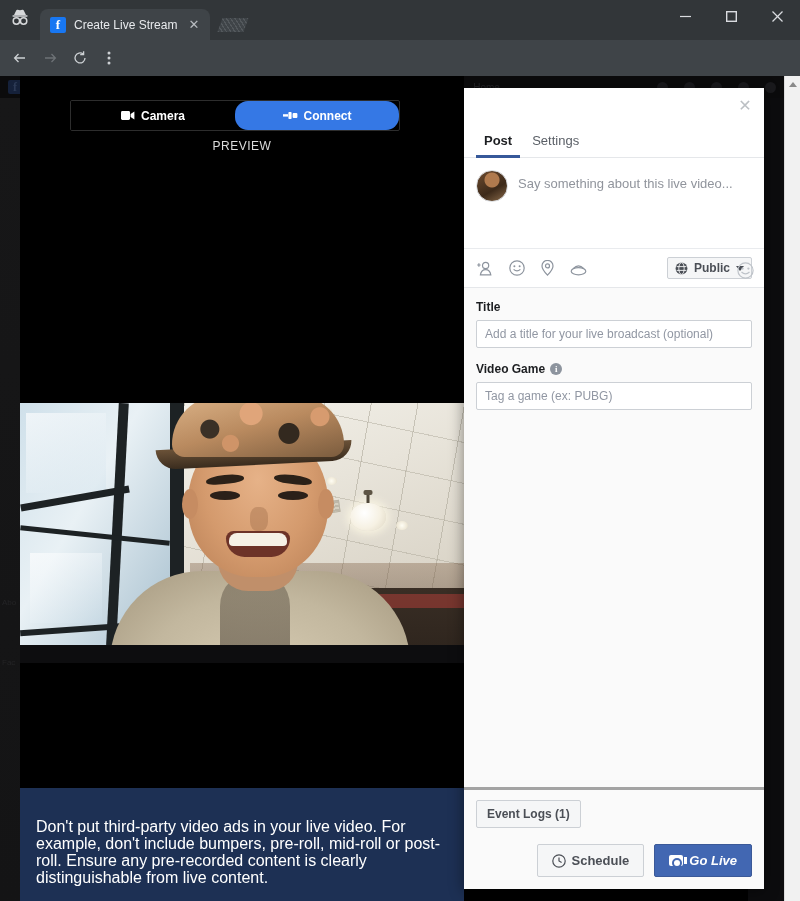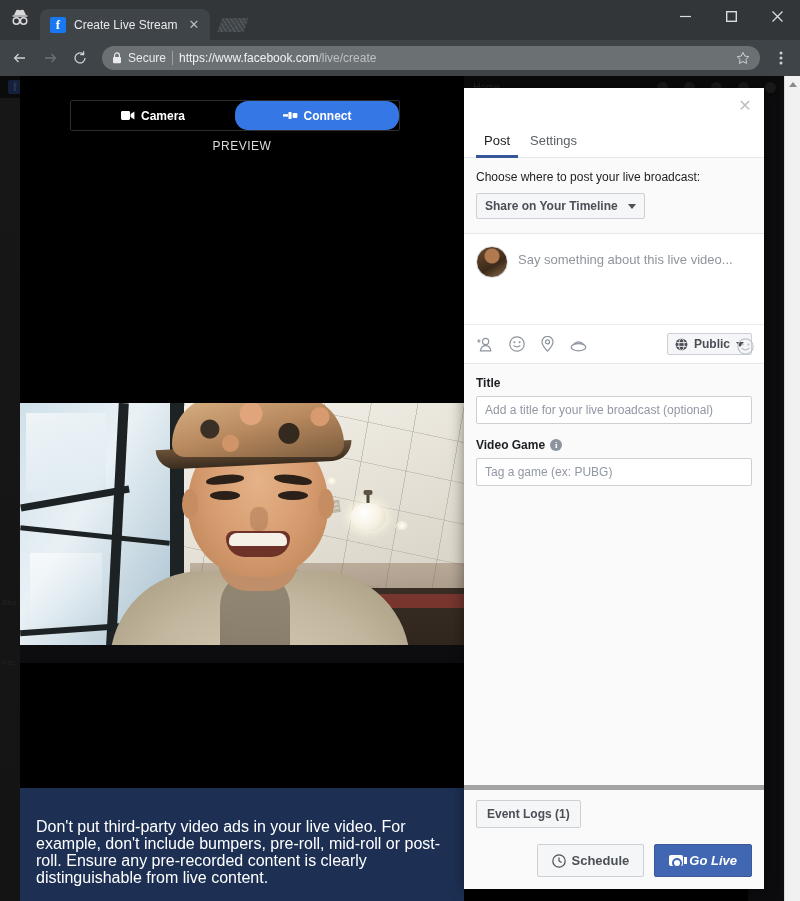--- a/index.html
+++ b/index.html
@@ -253,21 +253,21 @@
     color:#bcc0c4; font-size:16px; line-height:1;
   }
   .dialog-tabs {
     height: 32px; display:flex; align-items:flex-end; gap:4px;
     padding:0 12px; border-bottom:1px solid #e5e7ea; background:#fff;
   }
   .dtab {
     font-size:13px; padding: 4px 8px 7px; color:#5a5f66;
     border-bottom: 3px solid transparent; margin-bottom:-1px;
   }
-  .dtab.active { color:#1c1e21; font-weight:normal; border-bottom-color:#365899; }
+  .dtab.active { color:#1c1e21; font-weight:bold; border-bottom-color:#365899; }
 
   .dialog-body { flex:1 1 auto; overflow:hidden; background:#fafafa; }
 
   .where-block { padding: 12px 12px 14px; background:#fafafa; border-bottom:1px solid #e5e7ea; }
   .where-label { font-size:12px; color:#1c1e21; margin-bottom:9px; }
   .where-select {
     display:inline-flex; align-items:center; gap:10px;
     border:1px solid #ccd0d5; background:#f5f6f7; border-radius:2px;
     padding:5px 8px; font-size:12px; color:#4b4f56; font-weight:bold;
   }
@@ -309,21 +309,21 @@
     font-family:"Liberation Serif", serif;
   }
   .text-input {
     width:100%; height:28px; border:1px solid #ccd0d5; border-radius:2px;
     background:#fff; padding: 0 8px; font-size:12px; color:#1c1e21;
     font-family:"Liberation Sans", sans-serif;
   }
   .text-input::placeholder { color:#9197a3; }
   .field-gap { height:14px; }
 
-  .dialog-footer { background:#fafafa; border-top:5px solid #a3a3a3; padding: 10px 12px 12px; }
+  .dialog-footer { background:#fafafa; border-top:3px solid #a3a3a3; padding: 10px 12px 12px; }
   .event-logs-btn {
     display:inline-block; border:1px solid #ccd0d5; background:#f5f6f7;
     border-radius:2px; padding:6px 10px; font-size:12px; color:#4b4f56; font-weight:bold;
   }
   .footer-actions { display:flex; justify-content:flex-end; gap:10px; margin-top:16px; }
   .btn {
     display:flex; align-items:center; justify-content:center; gap:6px;
     border-radius:2px; font-size:13px; font-weight:bold; padding: 8px 14px;
   }
   .btn-secondary { background:#f5f6f7; border:1px solid #ccd0d5; color:#4b4f56; }
@@ -395,36 +395,20 @@
           <path d="M3 8 H13 M9.5 4 L13.4 8 L9.5 12" fill="none" stroke="currentColor" stroke-width="1.3"></path>
         </svg>
     </div>
     <div class="tb-btn">
       <svg width="16" height="16" viewBox="0 0 16 16">
         <path d="M13 8 A5 5 0 1 1 11.2 4.1" fill="none" stroke="currentColor" stroke-width="1.3"></path>
         <path d="M11.6 1.2 L11.6 4.6 L8.2 4.6" fill="none" stroke="currentColor" stroke-width="1.3"></path>
       </svg>
     </div>
 
-    <div class="omnibox">
-      <span class="lock-icon">
-        <svg width="10" height="12" viewBox="0 0 10 12">
-          <path d="M2.6 5 V3.3 A2.4 2.4 0 0 1 7.4 3.3 V5" fill="none" stroke="#e8eaed" stroke-width="1.2"></path>
-          <rect x="1" y="5" width="8" height="6.2" rx="1" fill="#e8eaed"></rect>
-        </svg>
-      </span>
-      <span class="secure-text">Secure</span>
-      <span class="omni-divider"></span>
-      <span class="url"><span>https://www.facebook.com</span><span class="path">/live/create</span></span>
-      <span class="star-btn" style="margin-left:auto">
-        <svg width="14" height="14" viewBox="0 0 14 14">
-            <path d="M7 1.4 L8.8 5.1 L12.8 5.6 L9.9 8.4 L10.6 12.4 L7 10.5 L3.4 12.4 L4.1 8.4 L1.2 5.6 L5.2 5.1 Z" fill="none" stroke="currentColor" stroke-width="1"></path>
-          </svg>
-      </span>
-    </div>
 
     <div class="menu-btn">
       <svg width="4" height="16" viewBox="0 0 4 16">
           <circle cx="2" cy="3" r="1.5" fill="currentColor"></circle>
           <circle cx="2" cy="8" r="1.5" fill="currentColor"></circle>
           <circle cx="2" cy="13" r="1.5" fill="currentColor"></circle>
         </svg>
     </div>
   </div>
 
@@ -563,27 +547,20 @@
         <div class="dtab active">
           <span>Post</span>
         </div>
         <div class="dtab">
           <span>Settings</span>
         </div>
       </div>
 
       <div class="dialog-body">
 
-        <div class="where-block">
-          <div class="where-label">Choose where to post your live broadcast:</div>
-          <div class="where-select">
-            <span>Share on Your Timeline</span>
-            <span class="caret-down"></span>
-          </div>
-        </div>
 
         <div class="composer">
           <div class="composer-row">
             <div class="avatar"></div>
             <div class="composer-placeholder">Say something about this live video...</div>
           </div>
           <div class="composer-spacer"></div>
           <div class="composer-emoji">
             <svg width="17" height="17" viewBox="0 0 17 17">
               <circle cx="8.5" cy="8.5" r="7.6" fill="none" stroke="currentColor" stroke-width="1.2"></circle>

